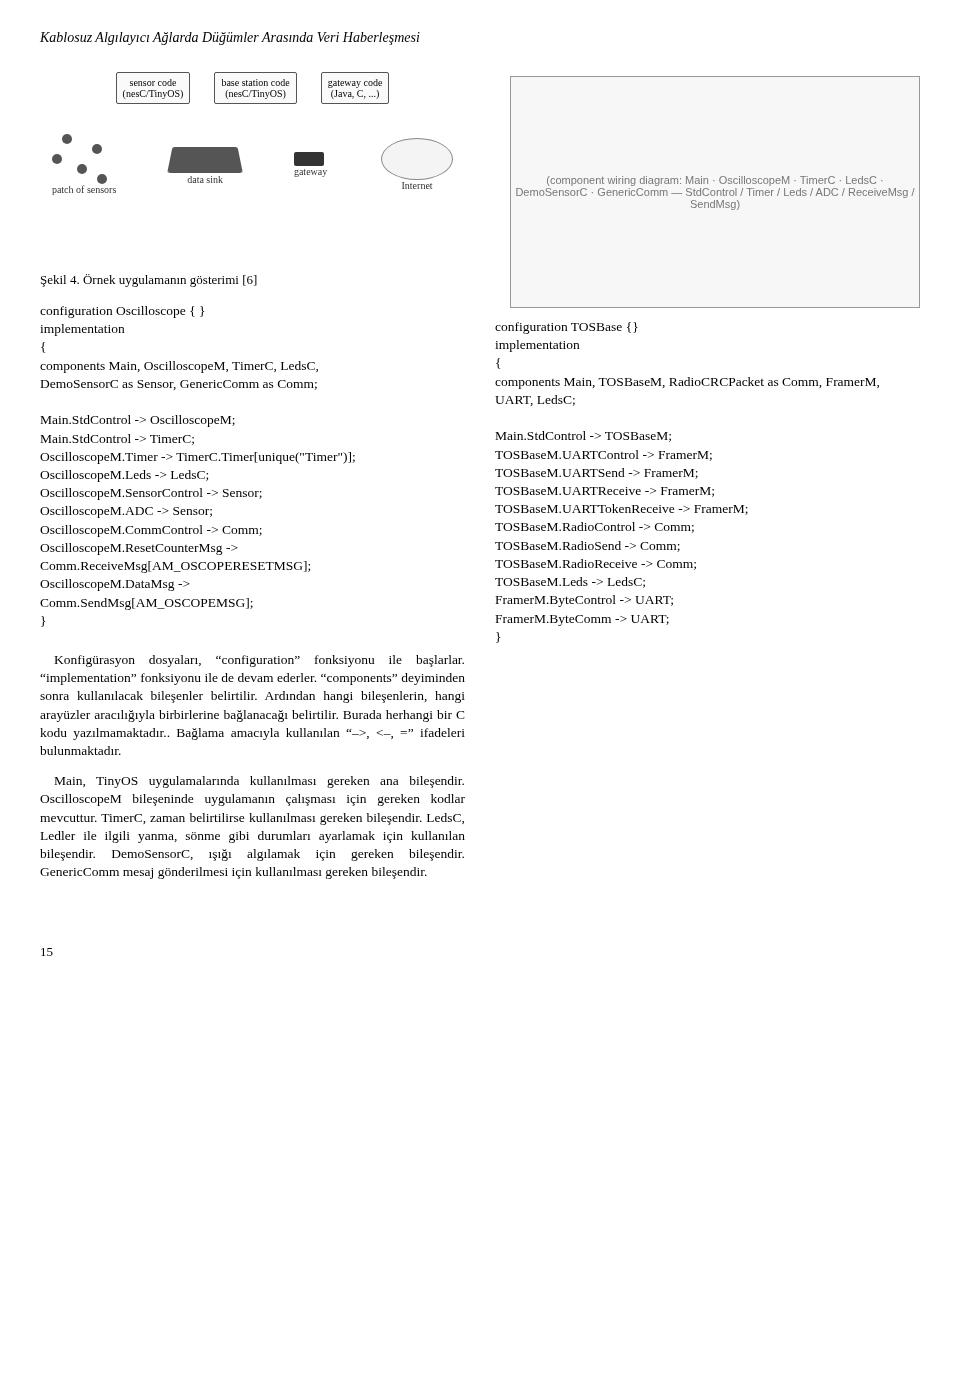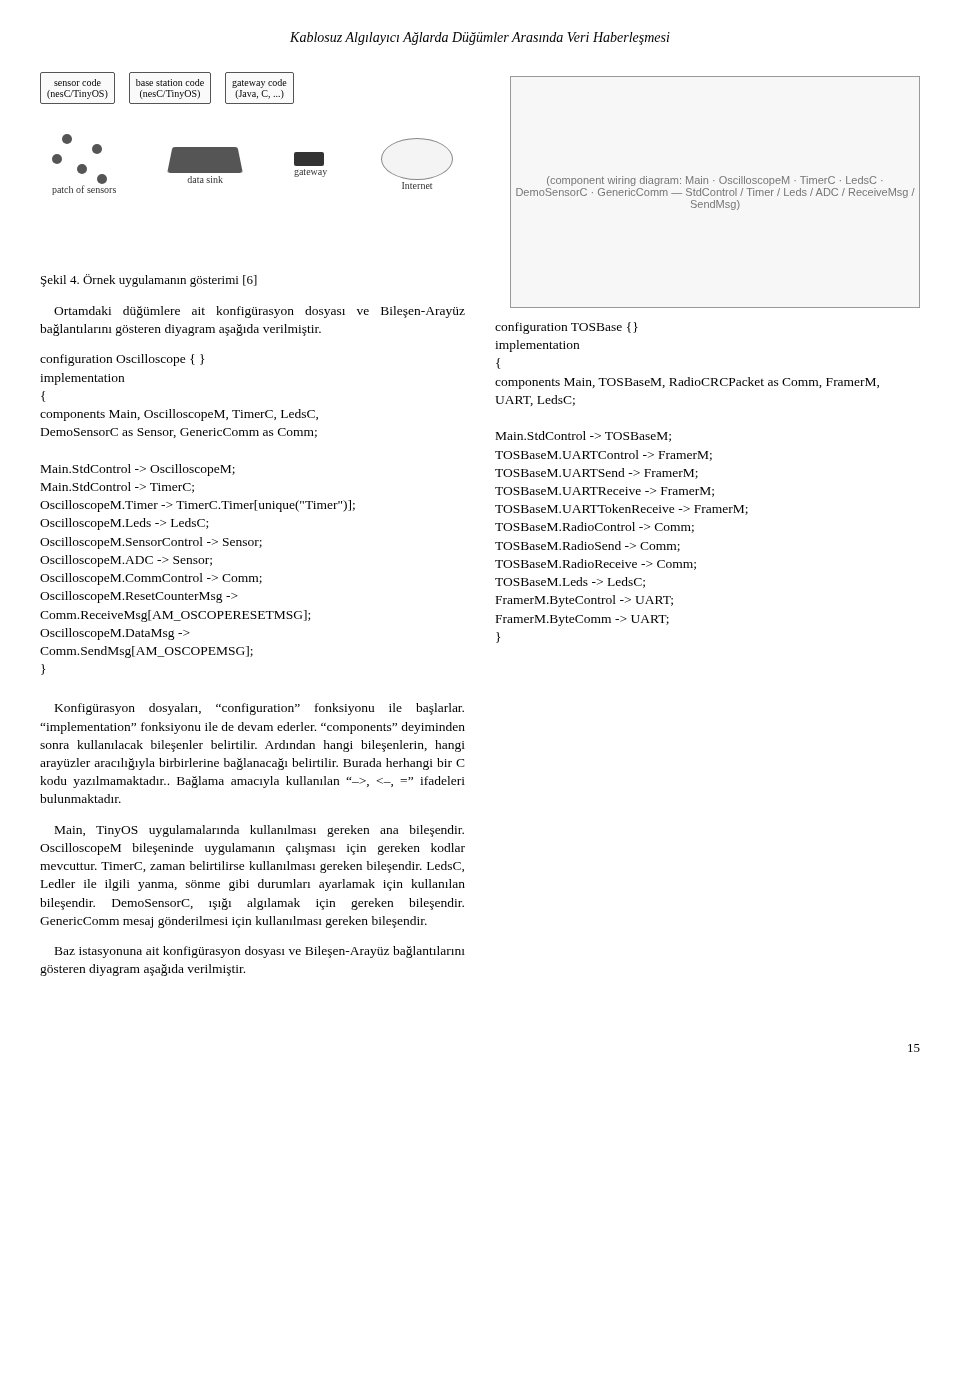--- a/index.html
+++ b/index.html
@@ -8,21 +8,20 @@
     font-family: "Times New Roman", Times, serif;
     font-size: 13.5px;
     color: #000;
     background: #fff;
     width: 880px;
   }
   .page-header {
     font-style: italic;
     font-size: 14px;
     margin-bottom: 20px;
-    text-align: center;
   }
   .two-col {
     display: flex;
     gap: 30px;
   }
   .col {
     flex: 1;
     min-width: 0;
   }
   .figure-placeholder {
@@ -60,34 +59,34 @@
     text-indent: 14px;
   }
   .code-block {
     font-family: "Times New Roman", Times, serif;
     white-space: pre-wrap;
     font-size: 13.5px;
     line-height: 1.35;
     margin-bottom: 21px;
   }
   .page-number {
-    text-align: right;
+    text-align: left;
     margin-top: 50px;
     font-size: 13px;
   }
   
   .fig4 {
     height: 190px;
     margin-bottom: 10px;
     position: relative;
   }
   .fig4 .boxes {
     display: flex;
-    gap: 14px;
-    justify-content: flex-start;
+    gap: 24px;
+    justify-content: center;
     margin-top: 6px;
   }
   .fig4 .box {
     border: 1px solid #555;
     background: #fafafa;
     font-size: 10px;
     padding: 4px 6px;
     text-align: center;
     border-radius: 2px;
   }
@@ -159,21 +158,20 @@
           <div class="label">gateway</div>
         </div>
         <div>
           <div class="cloud"></div>
           <div class="label">Internet</div>
         </div>
       </div>
     </div>
     <div class="caption">Şekil 4. Örnek uygulamanın gösterimi [6]</div>
 
-    <p class="para indent">Ortamdaki düğümlere ait konfigürasyon dosyası ve Bileşen-Arayüz bağlantılarını gösteren diyagram aşağıda verilmiştir.</p>
 
     <div class="code-block">configuration Oscilloscope { }
 implementation
 {
 components Main, OscilloscopeM, TimerC, LedsC,
 DemoSensorC as Sensor, GenericComm as Comm;
 
 Main.StdControl -&gt; OscilloscopeM;
 Main.StdControl -&gt; TimerC;
 OscilloscopeM.Timer -&gt; TimerC.Timer[unique("Timer")];
@@ -182,21 +180,20 @@
 OscilloscopeM.ADC -&gt; Sensor;
 OscilloscopeM.CommControl -&gt; Comm;
 OscilloscopeM.ResetCounterMsg -&gt;
 Comm.ReceiveMsg[AM_OSCOPERESETMSG];
 OscilloscopeM.DataMsg -&gt;
 Comm.SendMsg[AM_OSCOPEMSG];
 }</div>
 
     <p class="para indent">Konfigürasyon dosyaları, “configuration” fonksiyonu ile başlarlar. “implementation” fonksiyonu ile de devam ederler. “components” deyiminden sonra kullanılacak bileşenler belirtilir. Ardından hangi bileşenlerin, hangi arayüzler aracılığıyla birbirlerine bağlanacağı belirtilir. Burada herhangi bir C kodu yazılmamaktadır.. Bağlama amacıyla kullanılan “–&gt;, &lt;–, =” ifadeleri bulunmaktadır.</p>
     <p class="para indent">Main, TinyOS uygulamalarında kullanılması gereken ana bileşendir. OscilloscopeM bileşeninde uygulamanın çalışması için gereken kodlar mevcuttur. TimerC, zaman belirtilirse kullanılması gereken bileşendir. LedsC, Ledler ile ilgili yanma, sönme gibi durumları ayarlamak için kullanılan bileşendir. DemoSensorC, ışığı algılamak için gereken bileşendir. GenericComm mesaj gönderilmesi için kullanılması gereken bileşendir.</p>
-    <p class="para indent">Baz istasyonuna ait konfigürasyon dosyası ve Bileşen-Arayüz bağlantılarını gösteren diyagram aşağıda verilmiştir.</p>
   </div>
 
   <div class="col">
 
     <div class="figure-placeholder tall2">
       <span>(component wiring diagram: Main · OscilloscopeM · TimerC · LedsC · DemoSensorC · GenericComm — StdControl / Timer / Leds / ADC / ReceiveMsg / SendMsg)</span>
     </div>
 
     <div class="code-block">configuration TOSBase {}
 implementation

